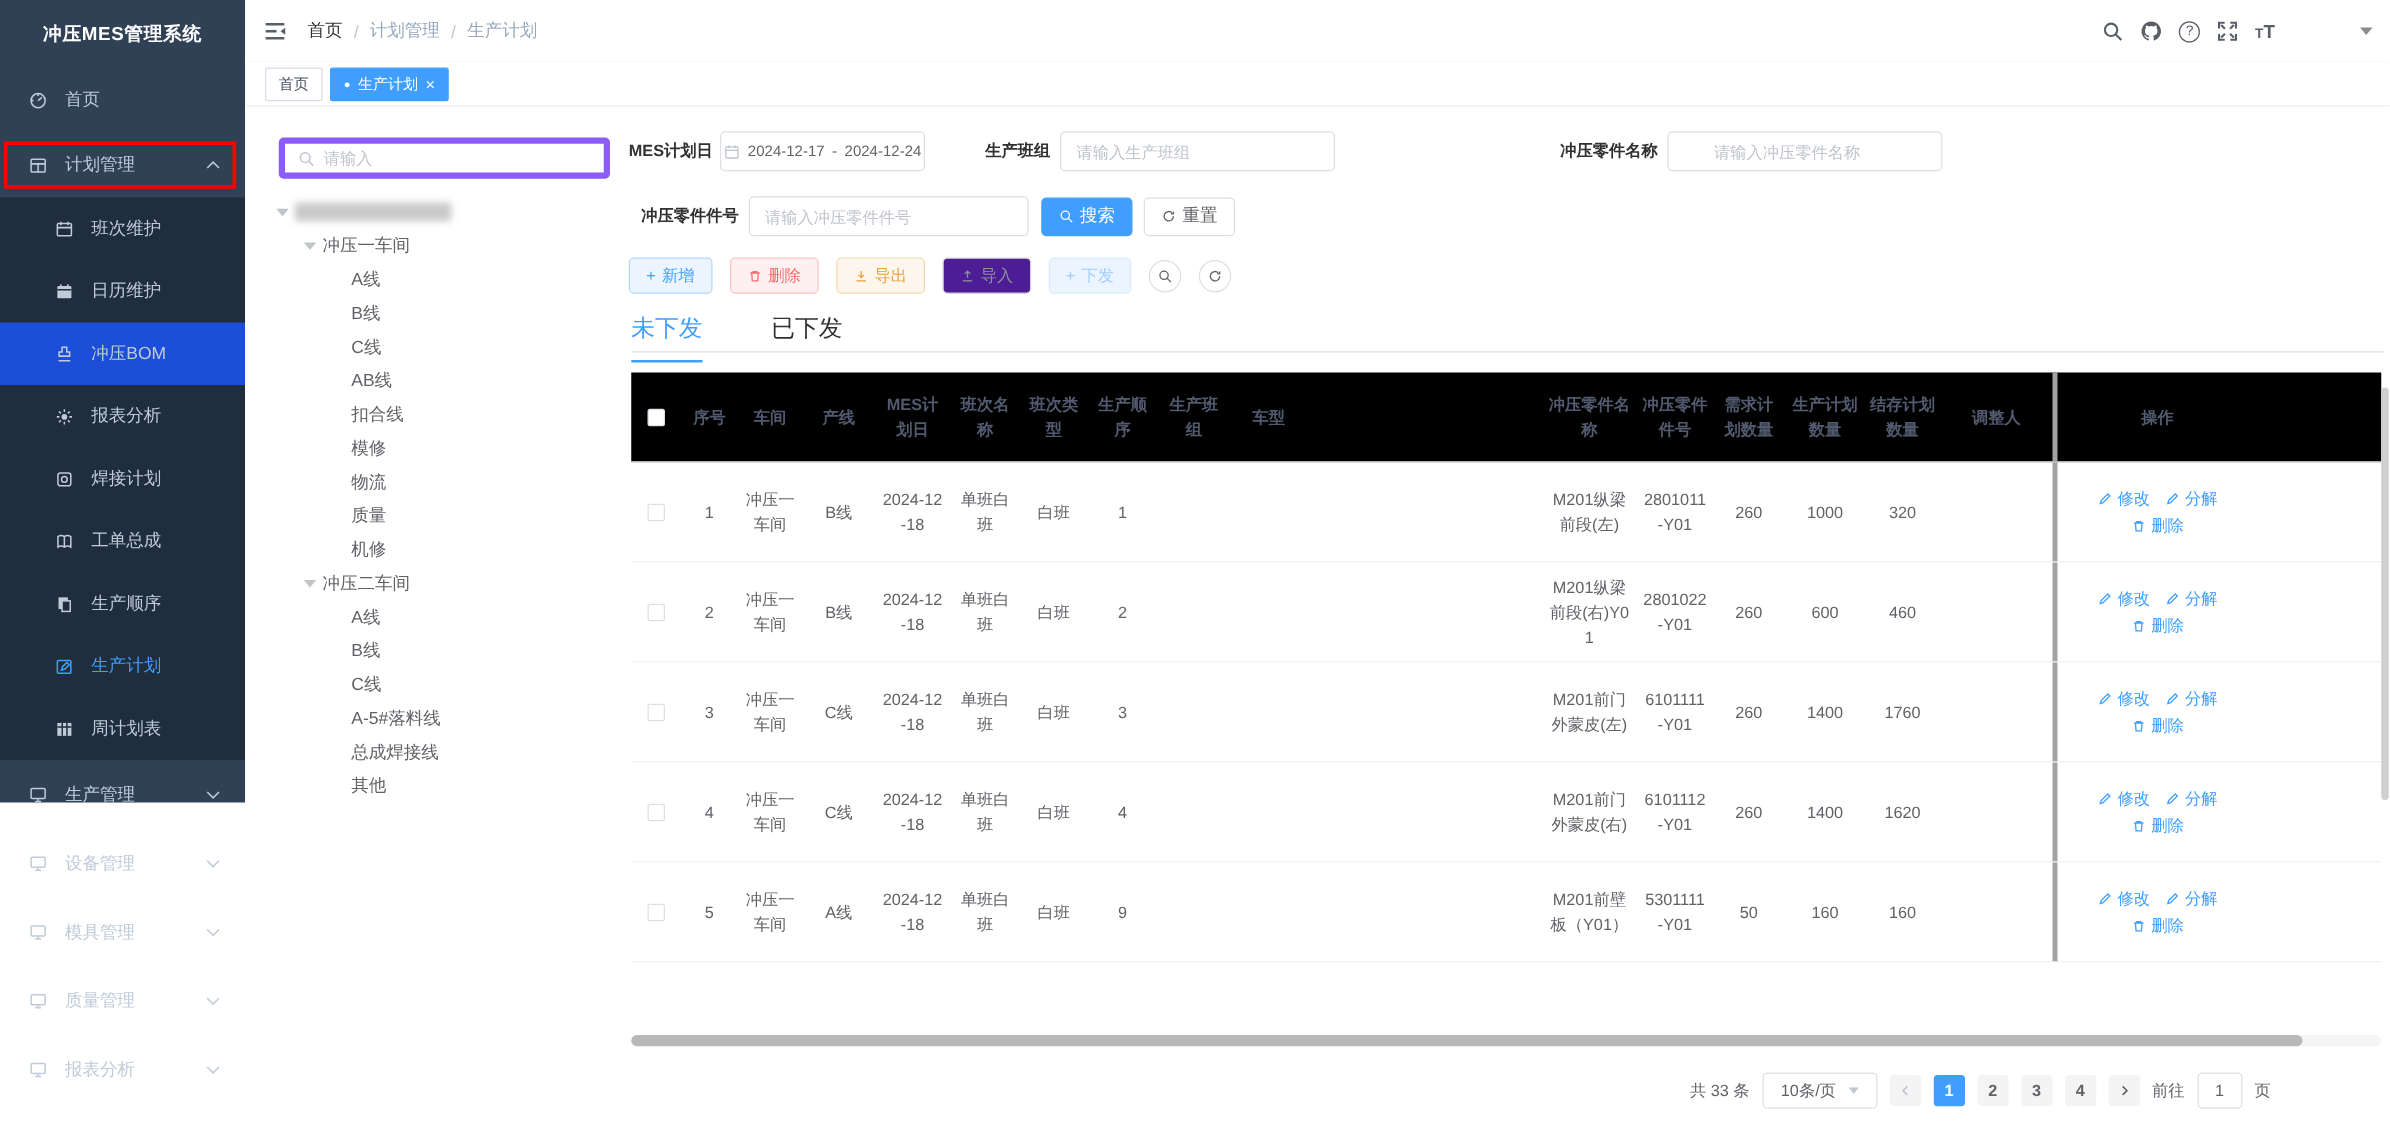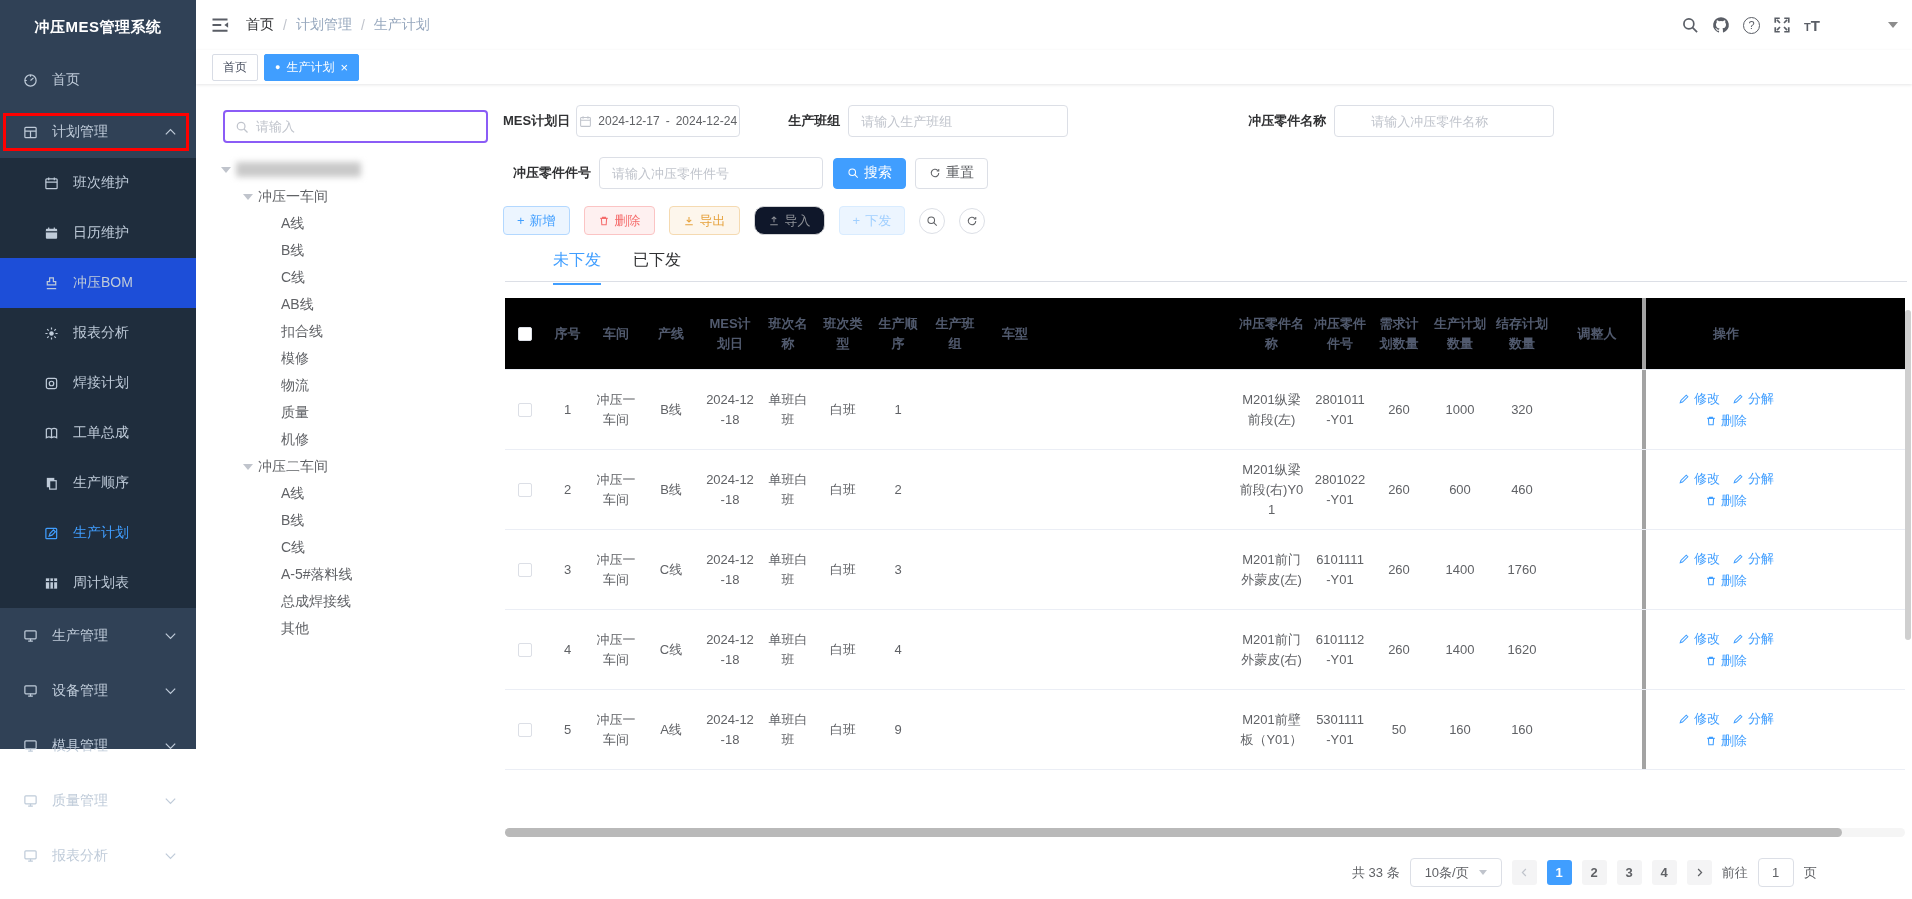--- a/index.html
+++ b/index.html
@@ -2,21 +2,21 @@
 <html><head>
 <meta charset="utf-8">
 <style>
   * { margin:0; padding:0; box-sizing:border-box; }
   html,body { width:1912px; height:899px; overflow:hidden; background:#fff;
     font-family:"Liberation Sans","DejaVu Sans",sans-serif; }
   .page { position:relative; width:1912px; height:899px; }
   svg { display:block; }
 
   
-  .sidebar { position:absolute; left:0; top:0; width:196px; height:749px; background:#304156; color:#bfcbd9; }
+  .sidebar { position:absolute; left:0; top:0; width:196px; height:642px; background:#304156; color:#bfcbd9; }
   .side-title { height:54px; display:flex; align-items:center; justify-content:center;
     color:#fff; font-size:15px; font-weight:bold; letter-spacing:.5px; }
   .side-item { height:52px; display:flex; align-items:center; gap:14px; padding-left:23px;
     font-size:14px; cursor:pointer; position:relative; }
   .side-item .chev { position:absolute; right:18px; }
   .side-sub { background:#1f2d3d; }
   .side-sub .side-item { height:50px; padding-left:44px; }
   .side-sub .side-item.dark { background:#1d4ed8; }
   .side-sub .side-item.active { color:#409eff; }
   .side-group { height:55px; display:flex; align-items:center; gap:14px; padding-left:23px;
@@ -50,21 +50,21 @@
   .tagbar { position:absolute; left:196px; top:50px; right:0; height:34px; background:#fff;
     box-shadow:0 1px 3px rgba(0,0,21,.1); display:flex; align-items:center; padding-left:16px; gap:6px; }
   .tag { height:27px; display:inline-flex; align-items:center; padding:0 10px; font-size:12px;
     border:1px solid #d8dce5; color:#495060; background:#fff; cursor:pointer; gap:6px; border-radius:2px; }
   .tag.active { background:#409eff; border-color:#409eff; color:#fff; }
   .tag .dot { font-size:9px; line-height:1; }
   .tag .x { font-size:13px; line-height:1; cursor:pointer; }
 
   
   .tree-search { position:absolute; left:223px; top:110px; width:265px; height:33px;
-    border:2px solid #8b5cf6; border-radius:4px; display:flex; align-items:center; padding:0 10px; gap:7px; background:#fff; }
+    border:5px solid #8b5cf6; border-radius:4px; display:flex; align-items:center; padding:0 10px; gap:7px; background:#fff; }
   .tree-search input { border:none; outline:none; flex:1; font-size:13px; color:#606266; font-family:inherit; }
   .tree-search input::placeholder { color:#c0c4cc; }
   .tree { position:absolute; left:223px; top:156px; width:266px; font-size:14px; color:#606266; }
   .tnode { display:flex; align-items:center; height:27px; cursor:pointer; }
   .tcaret { width:0; height:0; border-top:5px solid transparent; border-bottom:5px solid transparent;
     border-left:6px solid #c0c4cc; margin-right:7px; transform:rotate(90deg); flex:0 0 auto; }
   .blurlabel { width:125px; height:15px; border-radius:2px; background:#c9c9c9; filter:blur(3px); }
   .lvl1 { padding-left:22px; }
   .lvl2 { padding-left:58px; }
 
@@ -82,28 +82,28 @@
     font-size:13px; border:1px solid transparent; cursor:pointer; font-family:inherit; white-space:nowrap; }
   .btn-primary { height:31px; padding:0 13px; background:#409eff; border-color:#409eff; color:#fff; font-size:14px; }
   .btn-plain { height:31px; padding:0 13px; background:#fff; border-color:#dcdfe6; color:#606266; font-size:14px; }
 
   
   .toolbar { position:absolute; left:503px; top:206px; display:flex; align-items:center; gap:14px; }
   .tb { height:29px; padding:0 13px; }
   .tb-add { background:#ecf5ff; border-color:#b3d8ff; color:#409eff; }
   .tb-del { background:#fef0f0; border-color:#fbc4c4; color:#f56c6c; }
   .tb-exp { background:#fdf6ec; border-color:#f5dab1; color:#e6a23c; }
-  .tb-imp { background:#0f172a; border-color:#d3d4d6; color:#909399;border-radius:10px; }
+  .tb-imp { background:#4c1d95; border-color:#d3d4d6; color:#909399; }
   .tb-dis { background:#ecf5ff; border-color:#d9ecff; color:#a0cfff; }
   .circle-btn { width:26px; height:26px; border-radius:50%; border:1px solid #dcdfe6; background:#fff;
     display:flex; align-items:center; justify-content:center; color:#606266; cursor:pointer; }
   .ic12 { width:12px; height:12px; stroke:currentColor; fill:none; stroke-width:1.4; }
 
   
-  .vtabs { position:absolute; left:505px; top:250px; display:flex; gap:32px; font-size:16px;margin-left:48px; }
+  .vtabs { position:absolute; left:505px; top:250px; display:flex; gap:55px; font-size:19px; }
   .vtab { padding-bottom:12px; color:#303133; cursor:pointer; }
   .vtab.on { color:#409eff; border-bottom:2px solid #409eff; }
   .vtabs-line { position:absolute; left:505px; top:281px; width:1402px; height:1px; background:#dcdfe6; }
 
   
   .tbl { position:absolute; left:505px; top:298px; width:1400px; font-size:13px; color:#606266; }
   .thead { display:flex; align-items:center; background:#000000; min-height:72px;
     color:#515a6e; font-weight:bold; border-bottom:1px solid #ebeef5; }
   .tr { display:flex; align-items:center; min-height:80px; border-bottom:1px solid #ebeef5; background:#fff; }
   .td { text-align:center; line-height:20px; padding:8px 4px; word-break:break-all; }

